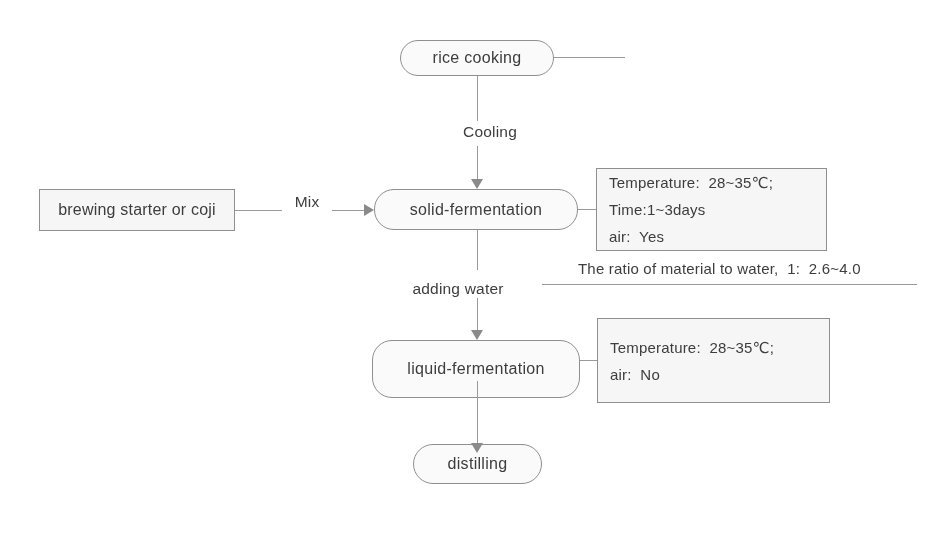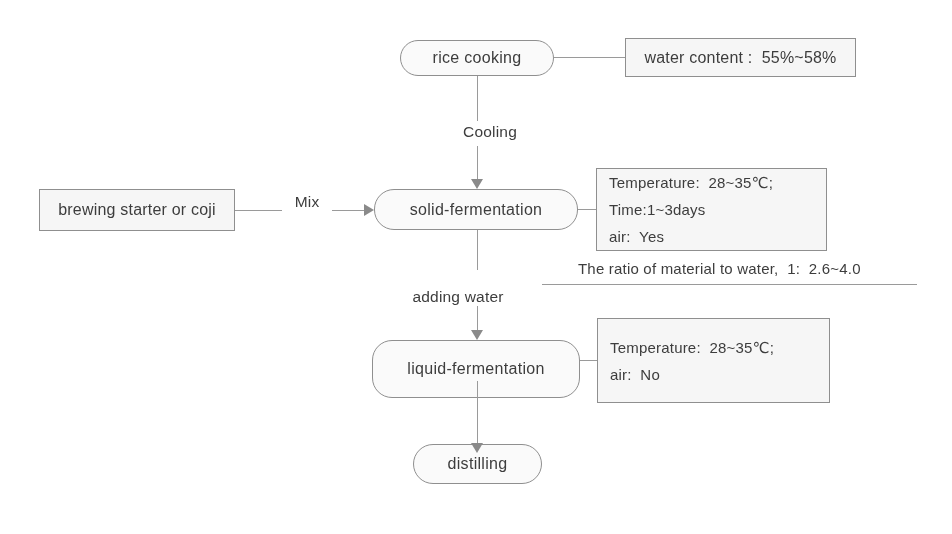--- a/index.html
+++ b/index.html
@@ -86,21 +86,21 @@
   .edge-label{
     position:absolute;
     font-size:15.5px;
     text-align:center;
     white-space:pre;
     letter-spacing:.2px;
     background:var(--bg);
   }
   .l-cooling{left:440px;top:123px;width:100px;}
   .l-mix{left:282px;top:193px;width:50px;}
-  .l-adding{left:402px;top:288px;width:112px;}
+  .l-adding{left:402px;top:280px;width:112px;}
   .l-ratio{left:578px;top:260px;text-align:left;font-size:15px;background:transparent;}
 </style>
 </head>
 <body>
 
 <div class="canvas">
 
   <div class="node n-rice">
     <span>rice cooking</span>
   </div>
@@ -114,23 +114,20 @@
   </div>
 
   <div class="node pill n-distill">
     <span>distilling</span>
   </div>
 
   <div class="rect centered n-brewing">
     <span>brewing starter or coji</span>
   </div>
 
-  <div class="rect centered b-water">
-    <span class="note-line">water content :  55%~58%</span>
-  </div>
 
   <div class="rect b-solidcond">
     <div class="note-line">Temperature:  28~35℃;</div>
     <div class="note-line">Time:1~3days</div>
     <div class="note-line">air:  Yes</div>
   </div>
 
   <div class="rect b-liquidcond">
     <div class="note-line">Temperature:  28~35℃;</div>
     <div class="note-line">air:  No</div>

